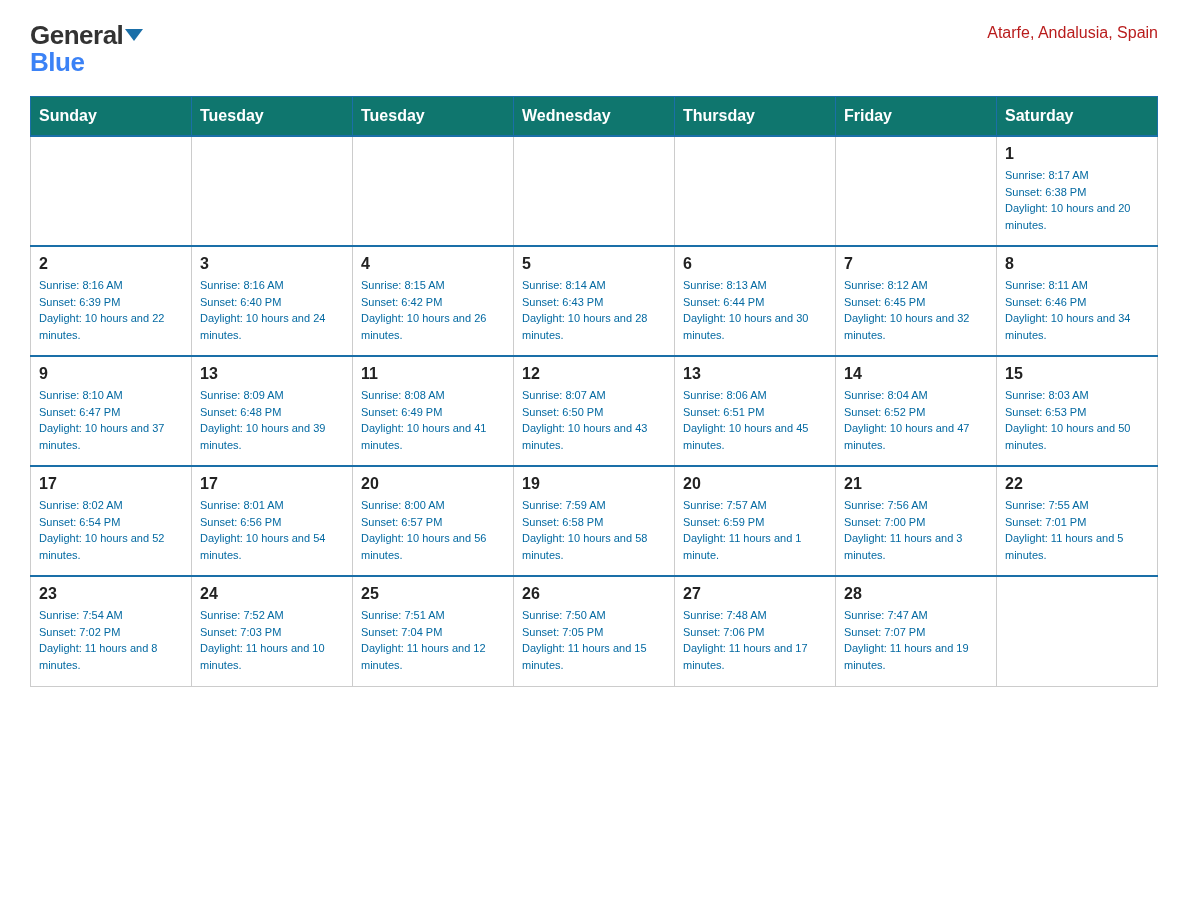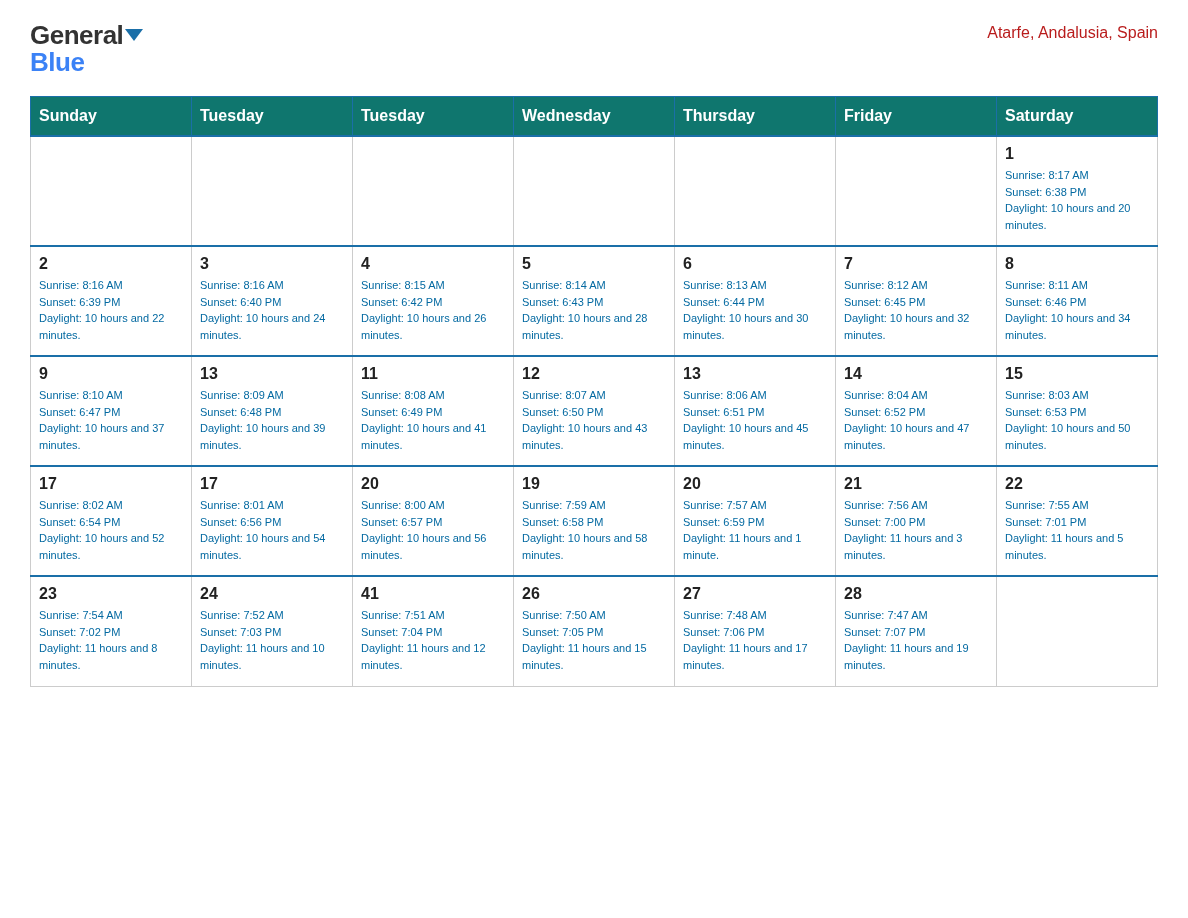--- a/index.html
+++ b/index.html
@@ -239,21 +239,21 @@
       <tr>
         <td>
           <span class="day-number">23</span>
           <div class="day-info">Sunrise: 7:54 AM<br>Sunset: 7:02 PM<br>Daylight: 11 hours and 8 minutes.</div>
         </td>
         <td>
           <span class="day-number">24</span>
           <div class="day-info">Sunrise: 7:52 AM<br>Sunset: 7:03 PM<br>Daylight: 11 hours and 10 minutes.</div>
         </td>
         <td>
-          <span class="day-number">41</span>
+          <span class="day-number">25</span>
           <div class="day-info">Sunrise: 7:51 AM<br>Sunset: 7:04 PM<br>Daylight: 11 hours and 12 minutes.</div>
         </td>
         <td>
           <span class="day-number">26</span>
           <div class="day-info">Sunrise: 7:50 AM<br>Sunset: 7:05 PM<br>Daylight: 11 hours and 15 minutes.</div>
         </td>
         <td>
           <span class="day-number">27</span>
           <div class="day-info">Sunrise: 7:48 AM<br>Sunset: 7:06 PM<br>Daylight: 11 hours and 17 minutes.</div>
         </td>

